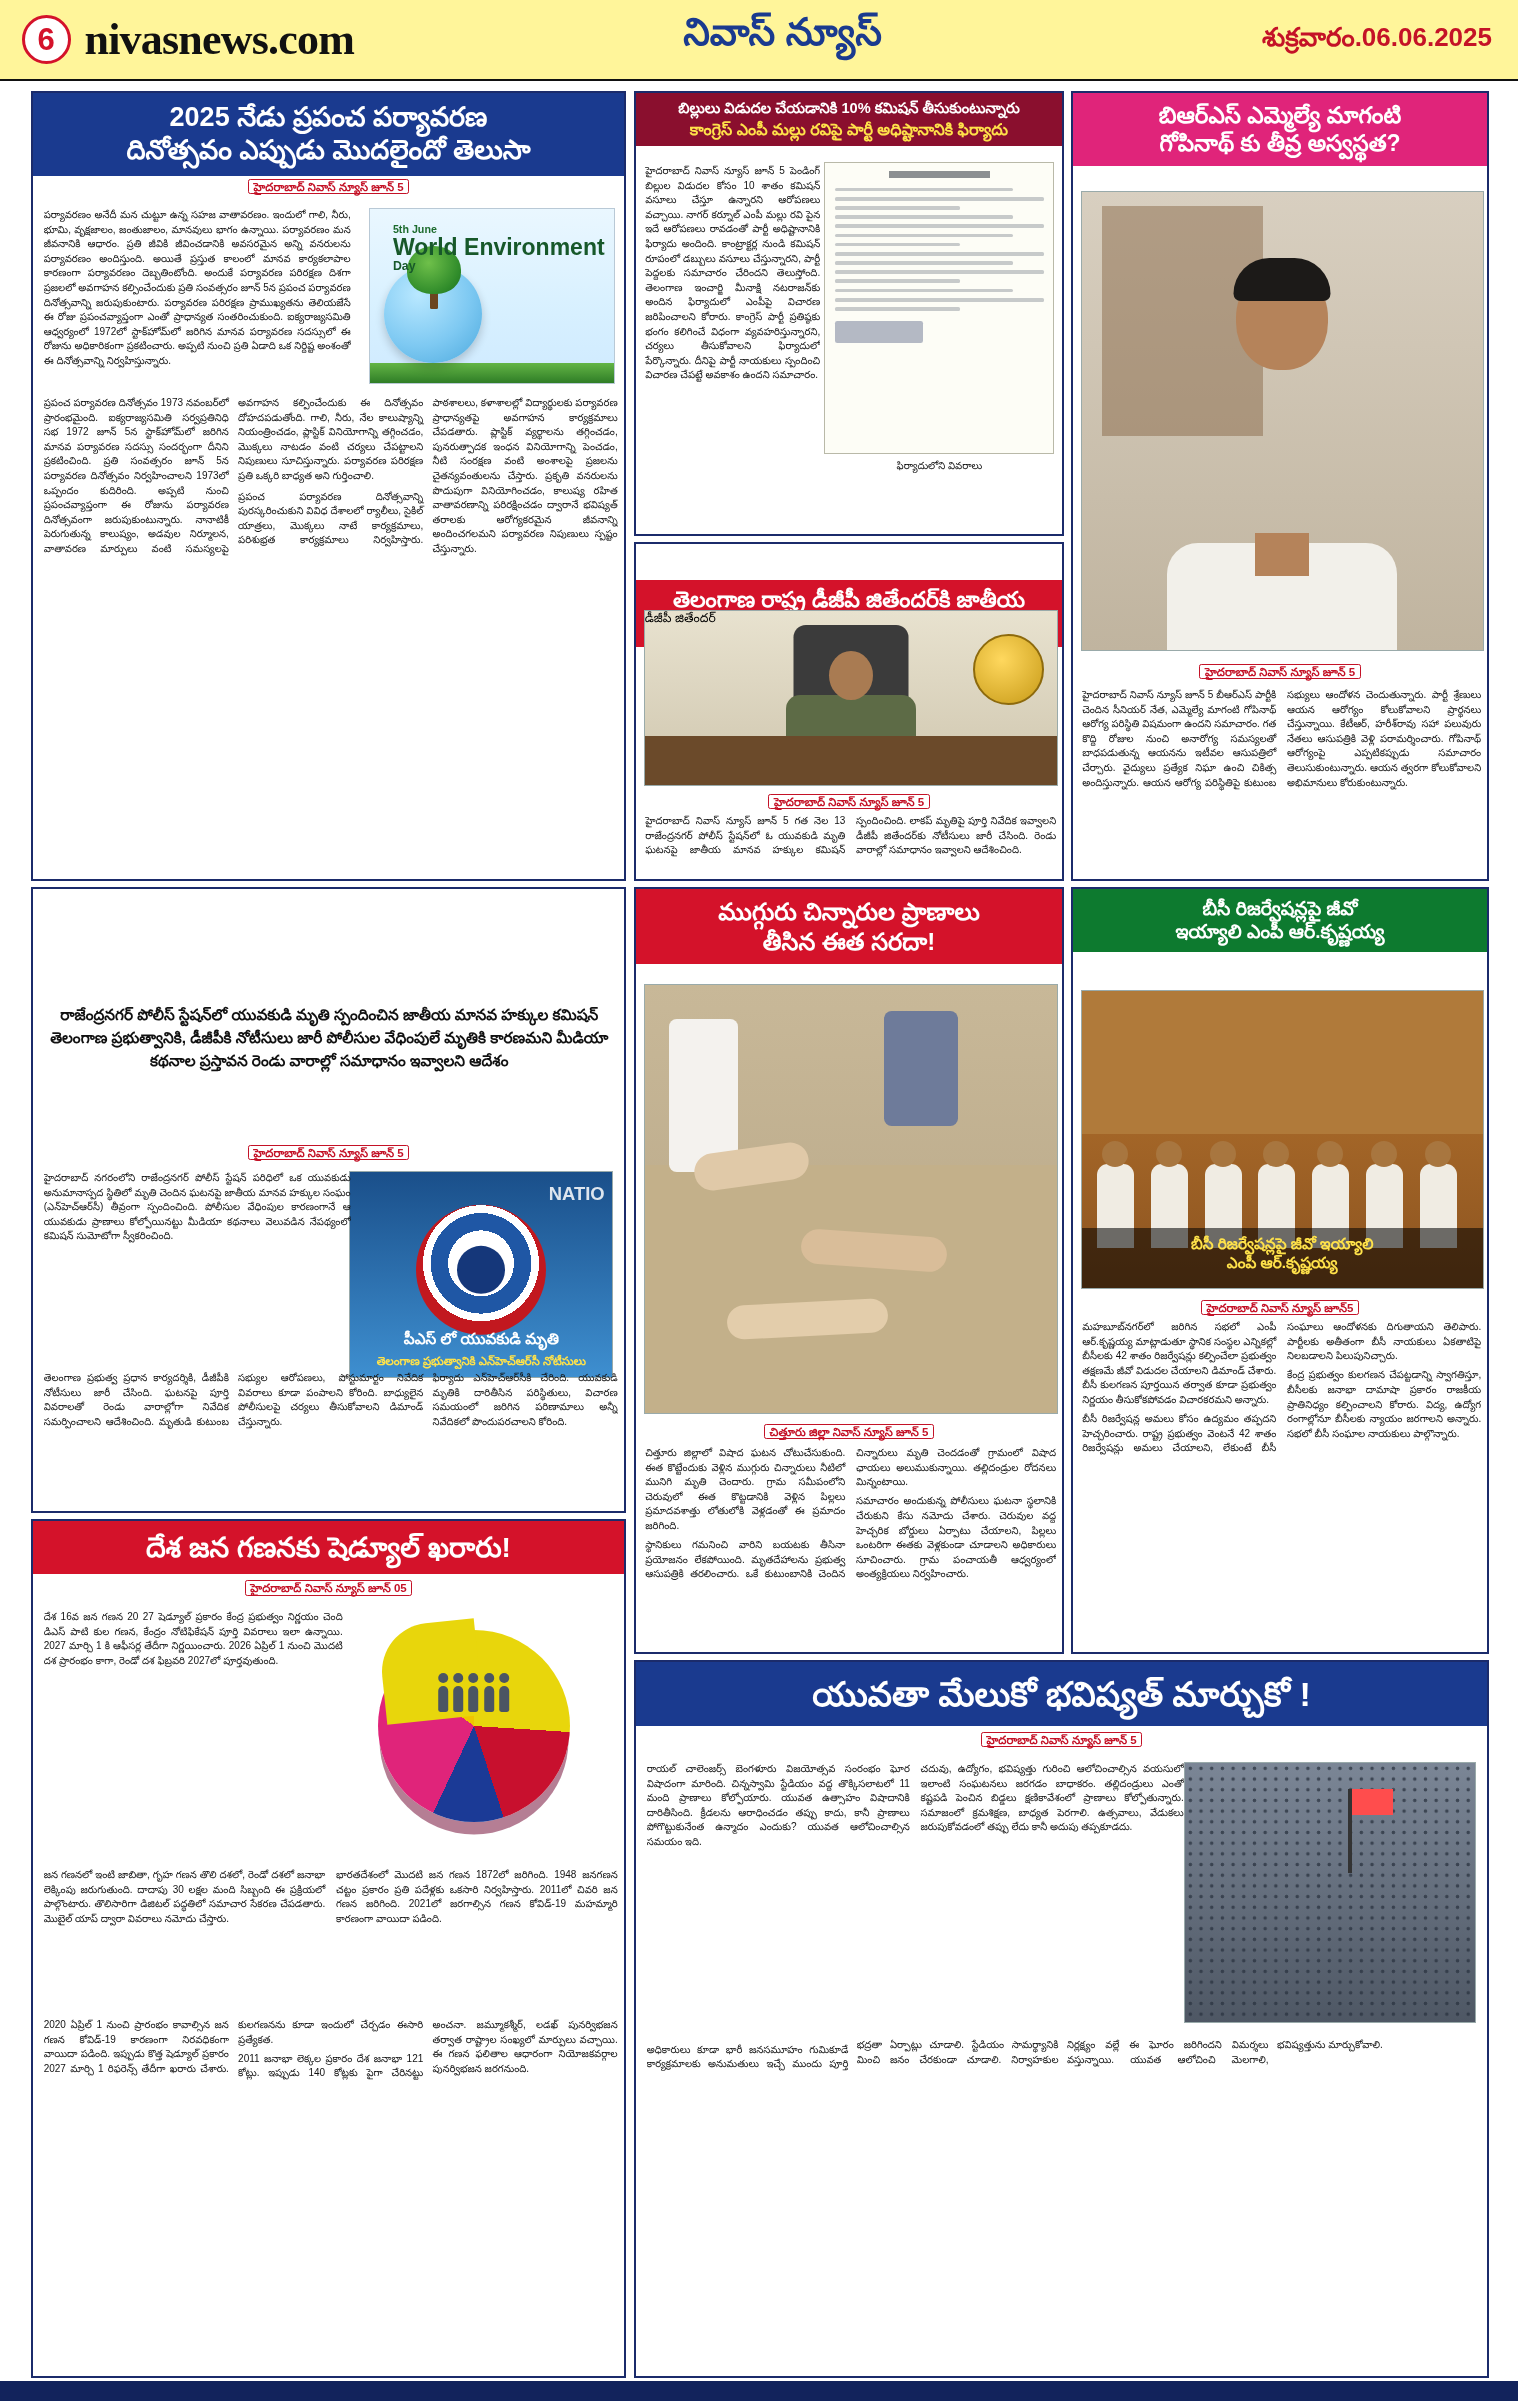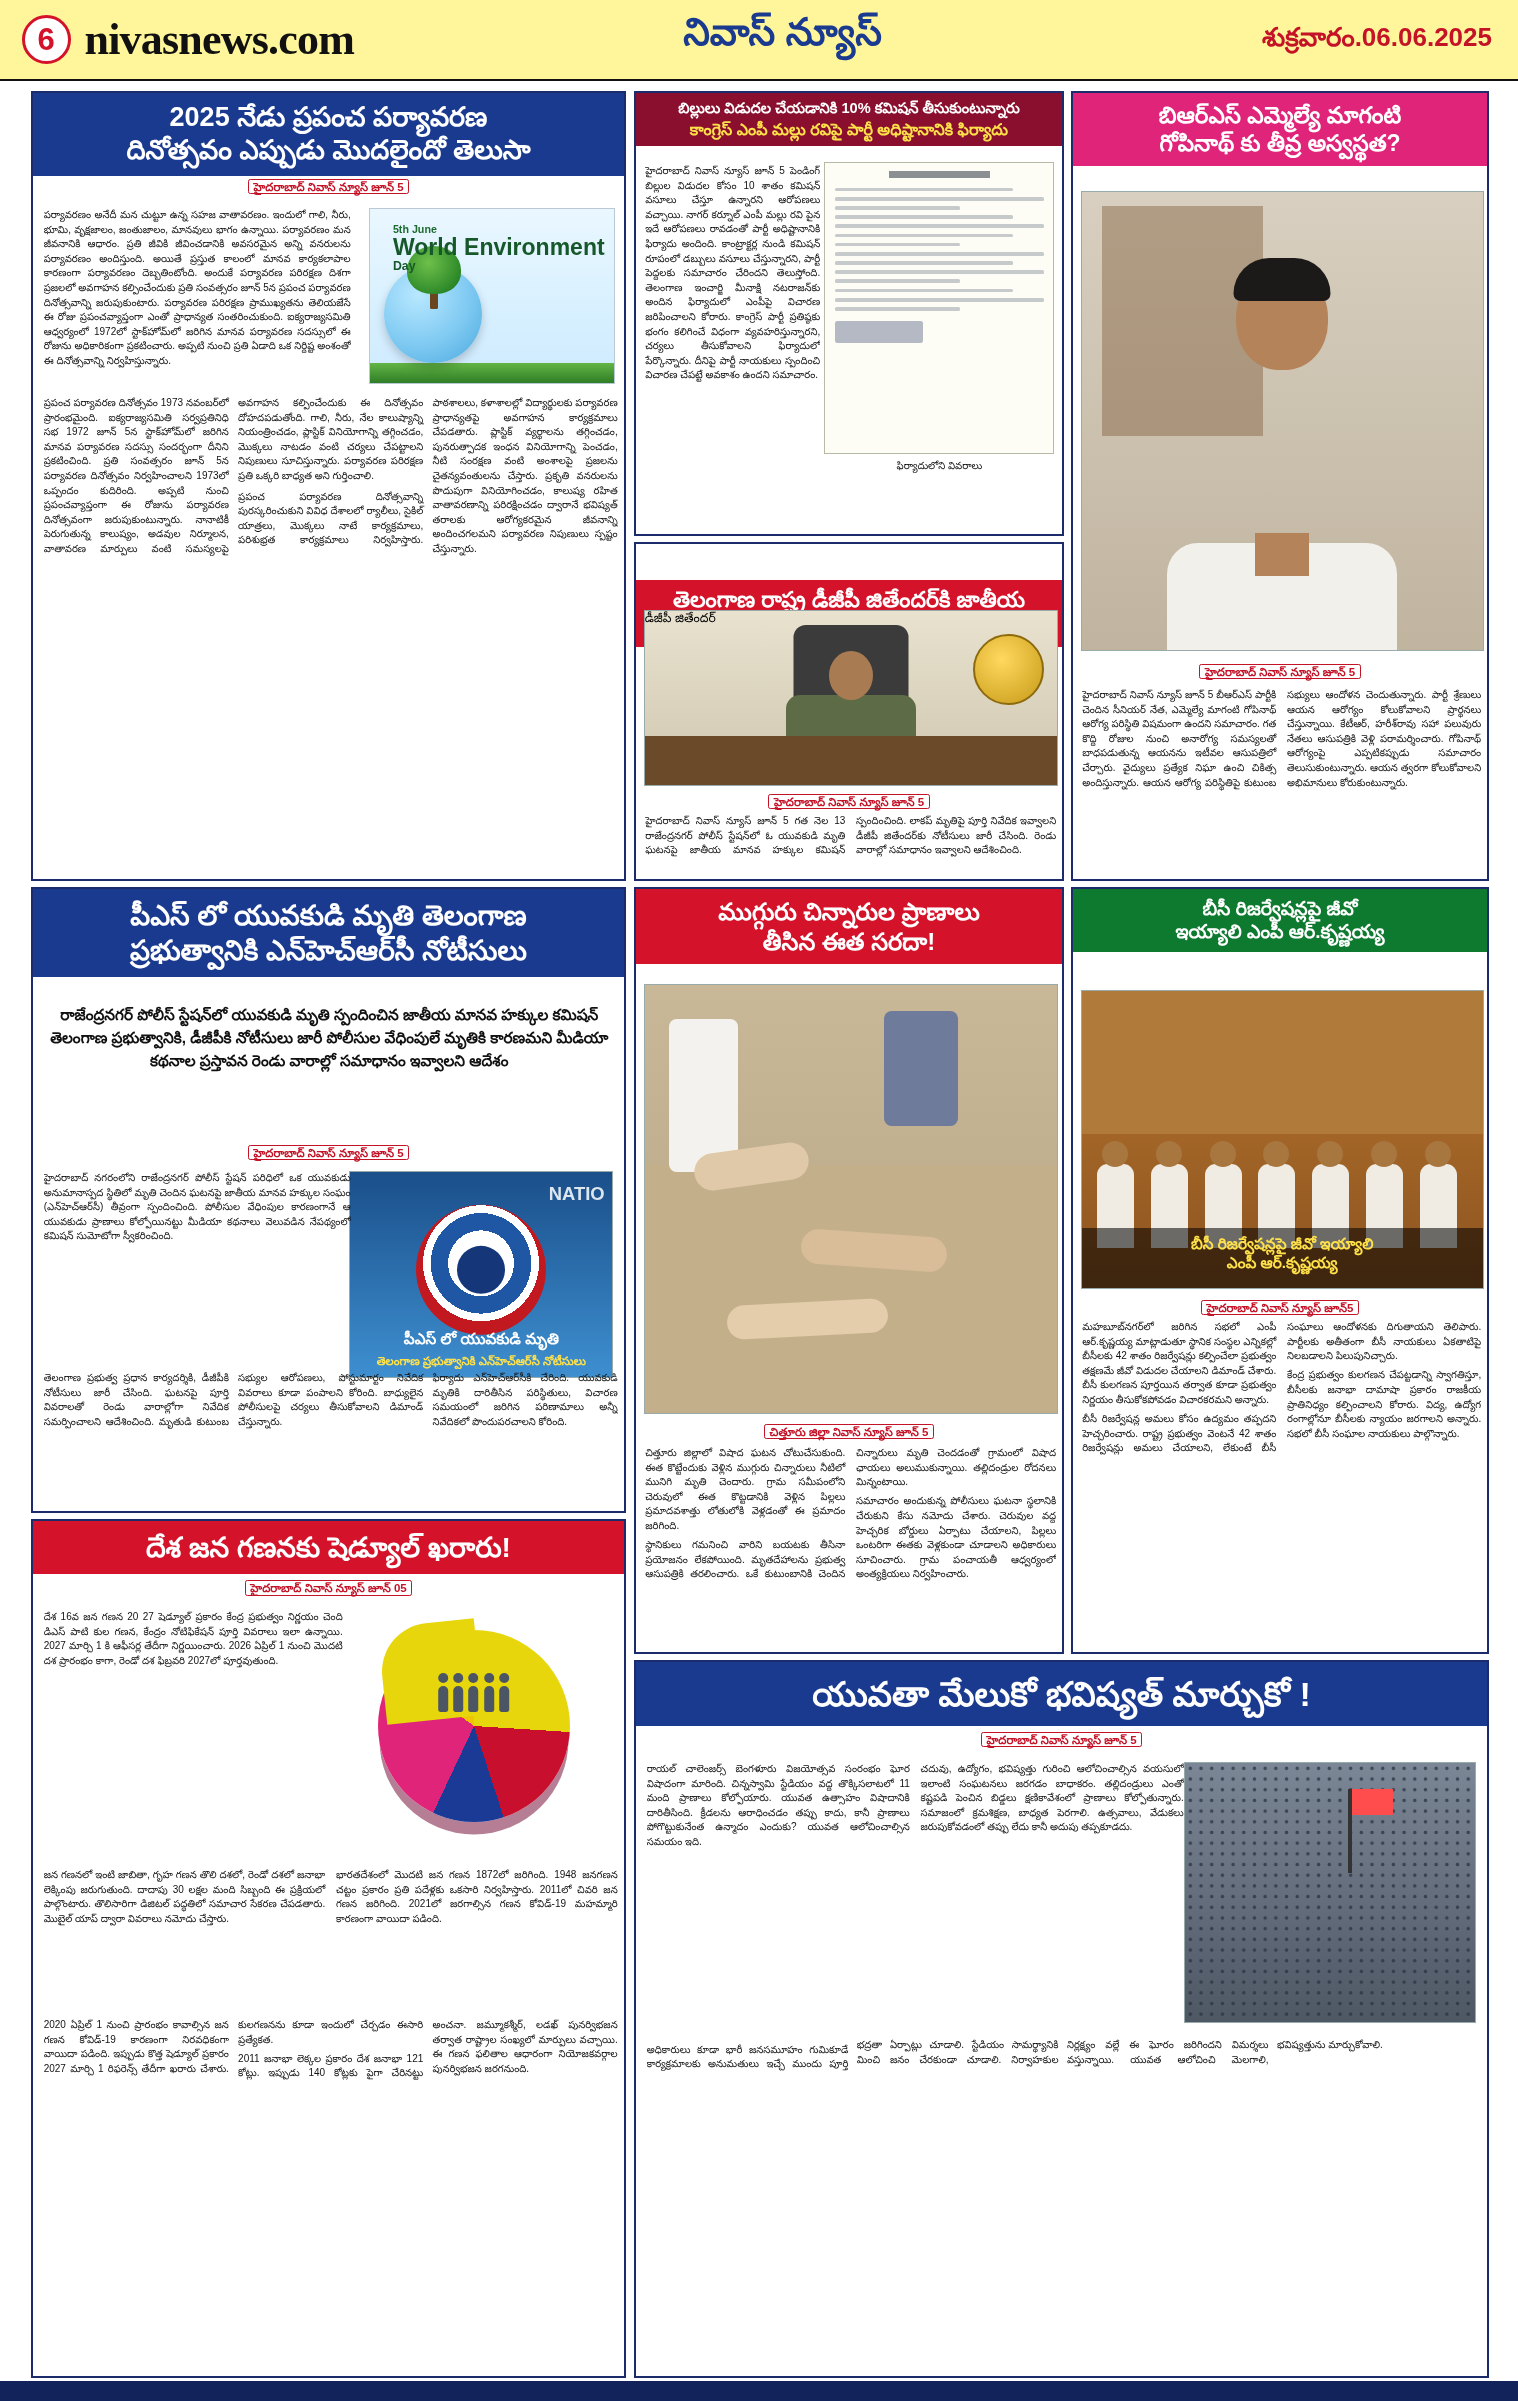--- a/index.html
+++ b/index.html
@@ -317,24 +317,20 @@
       <div class="desk"></div>
       <div class="cap">డీజీపీ జితేందర్</div>
     </div>
     <div class="byline" style="position:absolute; left:0; right:0; top:247px;">
       <span class="bx">హైదరాబాద్ నివాస్ న్యూస్ జూన్ 5</span>
     </div>
     <div class="body-te col2" style="position:absolute; left:9.2px; top:270px; width:411px; height:63px; overflow:hidden;">హైదరాబాద్ నివాస్ న్యూస్ జూన్ 5 గత నెల 13 రాజేంద్రనగర్ పోలీస్ స్టేషన్‌లో ఓ యువకుడి మృతి ఘటనపై జాతీయ మానవ హక్కుల కమిషన్ స్పందించింది. లాకప్ మృతిపై పూర్తి నివేదిక ఇవ్వాలని డీజీపీ జితేందర్‌కు నోటీసులు జారీ చేసింది. రెండు వారాల్లో సమాధానం ఇవ్వాలని ఆదేశించింది.</div>
   </div>
 
   <div class="blk bordered" style="left:31px; top:887px; width:595px; height:626px;">
-    <div class="hl hl-blue" style="font-size:28px; padding:9.2px 6.1px;">
-      <div>పీఎస్ లో యువకుడి మృతి తెలంగాణ</div>
-      <div>ప్రభుత్వానికి ఎన్‌హెచ్‌ఆర్‌సీ నోటీసులు</div>
-    </div>
     <div style="position:absolute; left:12.3px; top:115px; width:568px; font-size:15.3px; font-weight:bold; color:#111; line-height:1.5; text-align:center;">రాజేంద్రనగర్ పోలీస్ స్టేషన్‌లో యువకుడి మృతి స్పందించిన జాతీయ మానవ హక్కుల కమిషన్ తెలంగాణ ప్రభుత్వానికి, డీజీపీకి నోటీసులు జారీ పోలీసుల వేధింపులే మృతికి కారణమని మీడియా కథనాల ప్రస్తావన రెండు వారాల్లో సమాధానం ఇవ్వాలని ఆదేశం</div>
 
     <div class="byline" style="position:absolute; left:0; right:0; top:253px;">
       <span class="bx">హైదరాబాద్ నివాస్ న్యూస్ జూన్ 5</span>
     </div>
 
     <div class="nhrc" style="position:absolute; right:10.7px; top:282px; width:264px; height:207px; border:0.8px solid #9aa;">
       <div class="top1">NATIO</div>
       <div class="ring"></div>
       <div class="lbl">పీఎస్ లో యువకుడి మృతి</div>

